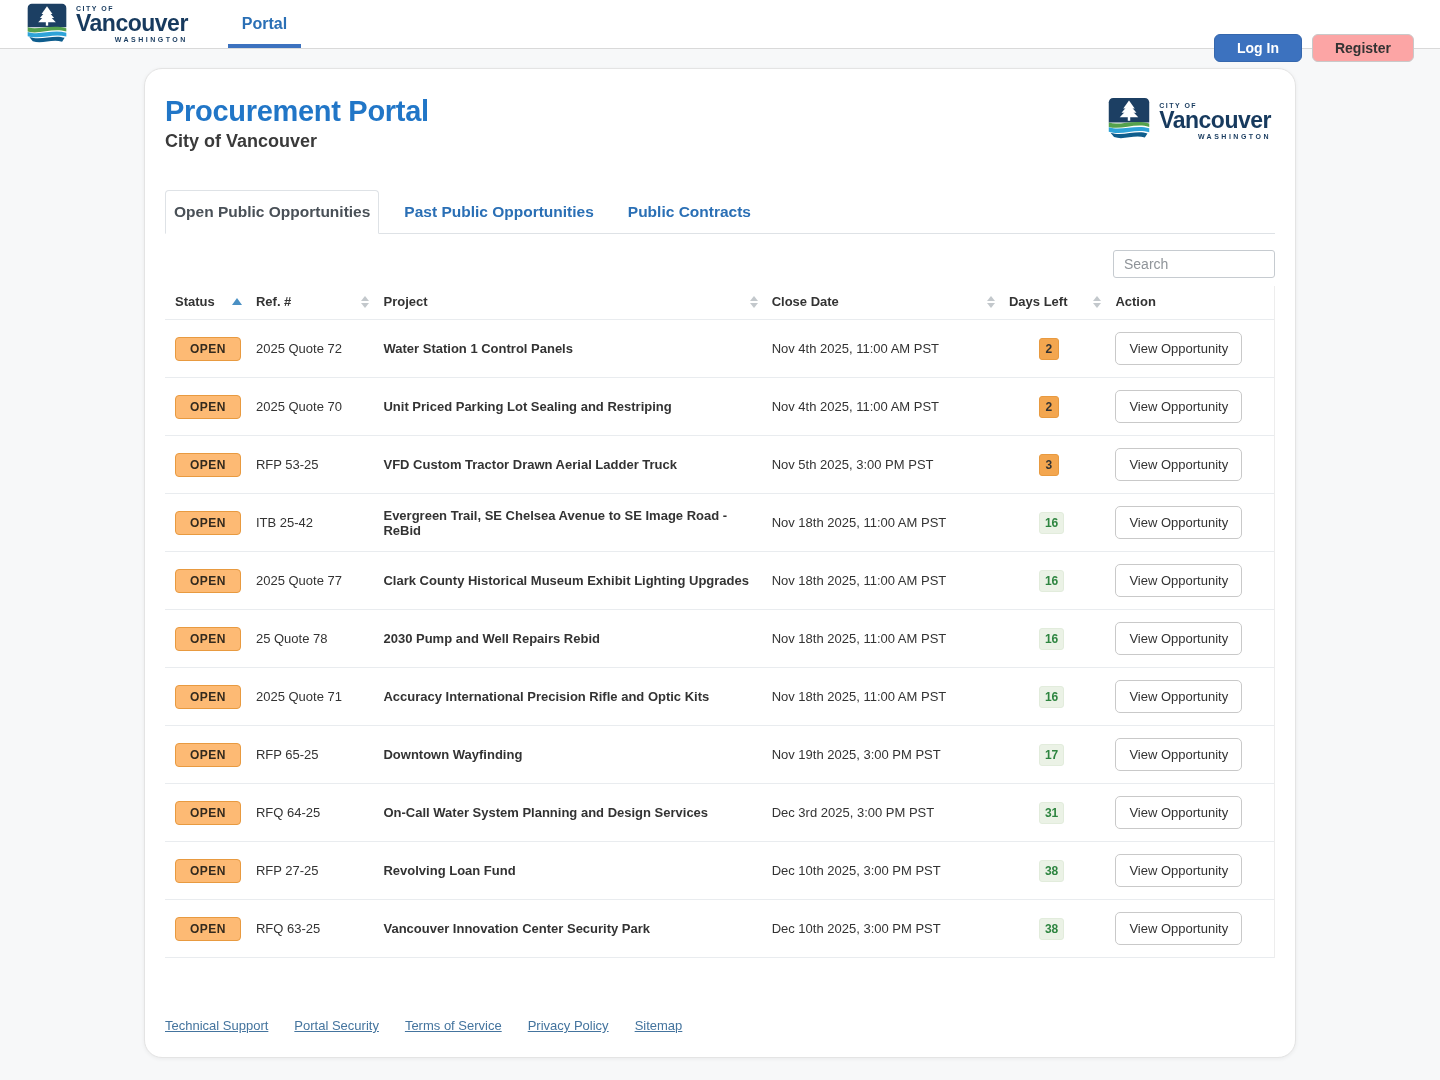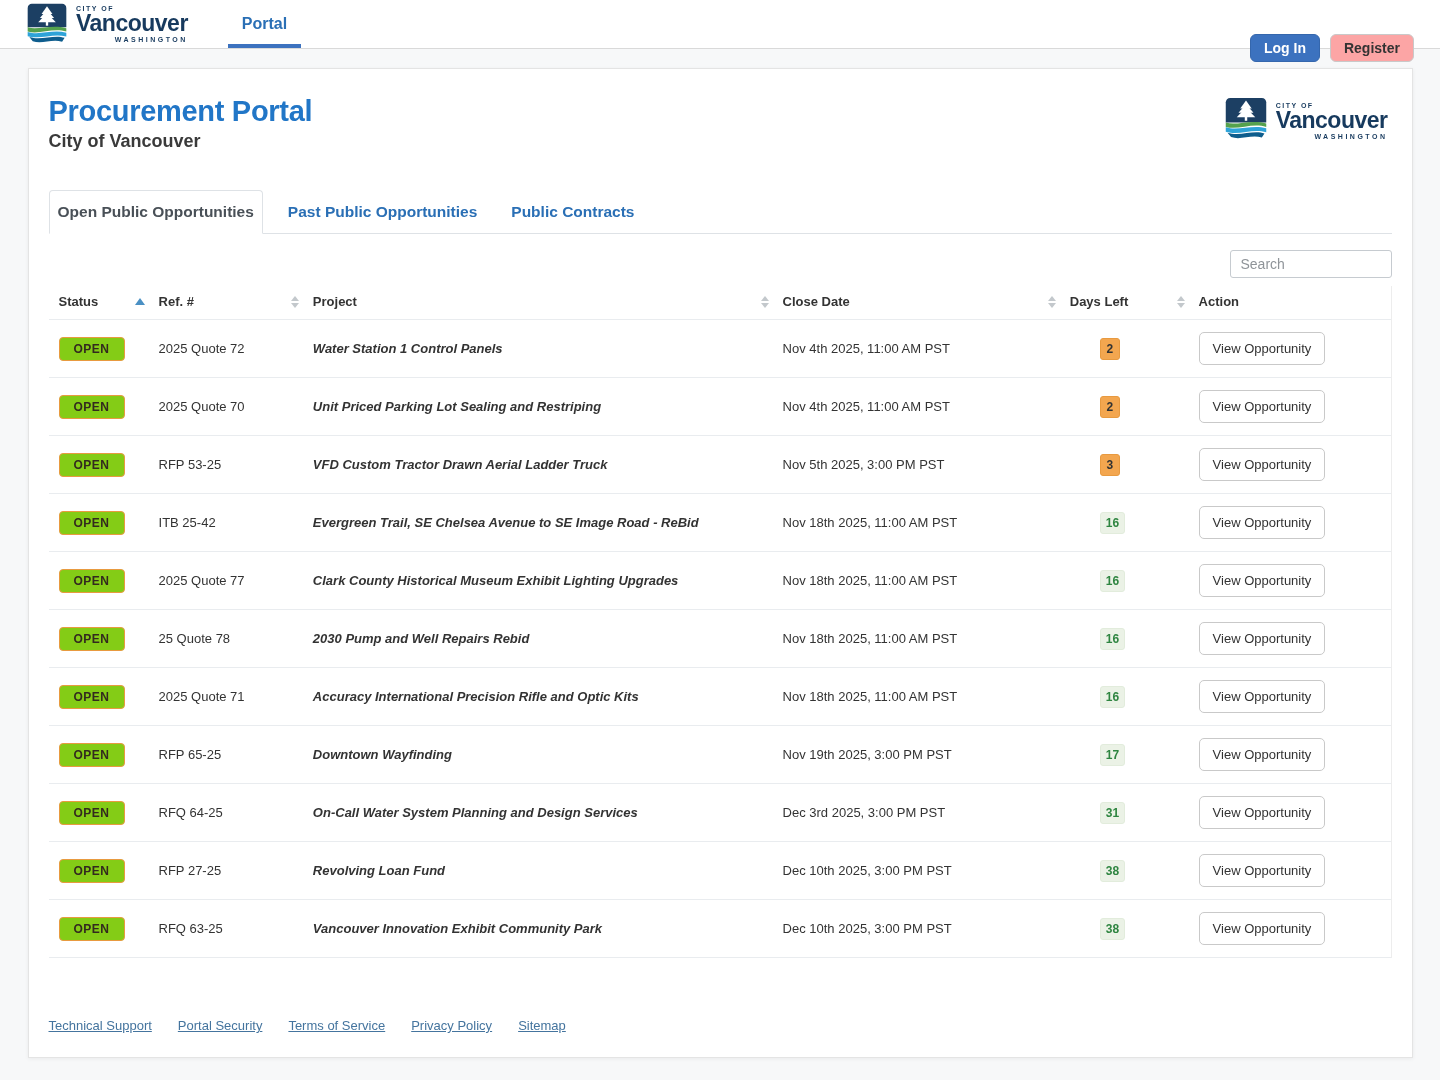--- a/index.html
+++ b/index.html
@@ -9,26 +9,26 @@
   .navbar { height:49px; background:#fff; border-bottom:1px solid #d9d9d9; display:flex; align-items:stretch; padding:0 26px; }
   .brand { display:flex; align-items:center; gap:8px; }
   .brand svg { display:block; }
   .brand-text { line-height:1; }
   .brand-cityof { font-size:7px; font-weight:bold; letter-spacing:1.5px; color:#173a5e; }
   .brand-name { font-size:23px; font-weight:bold; color:#173a5e; letter-spacing:-0.5px; }
   .brand-state { font-size:7px; font-weight:bold; letter-spacing:2.5px; color:#173a5e; text-align:right; margin-top:1px; }
   .nav-link { margin-left:40px; display:flex; align-items:center; padding:0 14px; position:relative; color:#2a6fb5; font-weight:bold; font-size:16px; text-decoration:none; cursor:pointer; }
   .nav-link.active::after { content:""; position:absolute; left:0; right:0; bottom:0; height:4px; background:#3c72bf; }
   .nav-buttons { margin-left:auto; display:flex; align-items:center; gap:10px; }
-  .btn { font-size:14px; font-weight:bold; border-radius:6px; padding:5px 13px; cursor:pointer; font-family:inherit;margin-top:48px; }
+  .btn { font-size:14px; font-weight:bold; border-radius:6px; padding:5px 22px; cursor:pointer; font-family:inherit;margin-top:48px; }
   .btn-primary { background:#3c72bf; border:1px solid #3567ad; color:#fff; }
   .btn-outline { background:#fca5a5; border:1px solid #c9c9c9; color:#333; }
 
   
-  .card { width:1385px; margin:19px auto 0; background:#fff; border:1px solid #e4e4e4; border-radius:0; box-shadow:0 1px 4px rgba(0,0,0,0.06); padding:26px 20px 20px; }
+  .card { width:1152px; margin:19px auto 0; background:#fff; border:1px solid #e4e4e4; border-radius:18px; box-shadow:0 1px 4px rgba(0,0,0,0.06); padding:26px 20px 20px; }
   .card-header { display:flex; justify-content:space-between; align-items:flex-start; }
   .page-title { color:#2176c7; font-size:29px; font-weight:bold; letter-spacing:-0.3px; }
   .page-subtitle { color:#3a3a3a; font-size:18px; font-weight:bold; margin-top:3px; }
   .card-logo { display:flex; align-items:center; gap:8px; margin-right:4px; margin-top:2px; }
 
   
   .tabs { display:flex; border-bottom:1px solid #dee2e6; margin-top:38px; }
   .tab { padding:12px 8px; font-size:15.5px; font-weight:bold; cursor:pointer; margin-bottom:-1px; border:1px solid transparent; color:#2a6fb5; }
   .tab.active { background:#fff; color:#495057; border-color:#dee2e6 #dee2e6 #fff; border-top-left-radius:4px; border-top-right-radius:4px; }
   .tab + .tab { margin-left:16px; }
@@ -44,22 +44,22 @@
   thead th { text-align:left; font-size:13px; font-weight:bold; color:#333; padding:8px 14px 10px 0; }
   thead th:first-child { padding-left:10px; }
   .th-inner { display:flex; align-items:center; justify-content:space-between; }
   .sort { display:flex; flex-direction:column; align-items:center; line-height:0; }
   .tri-up { width:0; height:0; border-left:4px solid transparent; border-right:4px solid transparent; border-bottom:5px solid #c3c8cc; }
   .tri-down { width:0; height:0; border-left:4px solid transparent; border-right:4px solid transparent; border-top:5px solid #c3c8cc; margin-top:2px; }
   .tri-up.asc { border-left-width:5px; border-right-width:5px; border-bottom:7px solid #4a90c4; }
   tbody td { border-top:1px solid #e9ecef; padding:12px 14px 12px 0; height:48px; vertical-align:middle; font-size:13px; color:#333; }
   tbody tr:last-child td { border-bottom:1px solid #e9ecef; }
   tbody td:first-child { padding-left:10px; }
-  .cell-project { font-weight:bold;font-style:italic; }
-  .badge-open { display:inline-block; background:#84cc16; border:1px solid #e89a40; color:#332a1e; font-size:12px; font-weight:bold; letter-spacing:0.5px; border-radius:4px; padding:4px 14px; }
+  .cell-project { font-weight:bold; }
+  .badge-open { display:inline-block; background:#fdba74; border:1px solid #e89a40; color:#332a1e; font-size:12px; font-weight:bold; letter-spacing:0.5px; border-radius:4px; padding:4px 14px; }
   .badge-days { display:inline-block; min-width:20px; text-align:center; font-size:12px; font-weight:bold; border-radius:3px; padding:3px 5px; margin-left:30px; }
   .badge-days-orange { background:#f3a64f; border:1px solid #e89a40; color:#333; }
   .badge-days-green { background:#ebf2e6; border:1px solid #e2ecdc; color:#2e8540; }
   .btn-view { background:#fff; border:1px solid #c9c9c9; border-radius:5px; color:#333; font-size:13px; font-family:Liberation Sans, sans-serif; padding:8px 13px; cursor:pointer; }
 
   
   .card-footer { margin-top:60px; padding-bottom:4px; display:flex; gap:26px; }
   .footer-link { font-size:13px; color:#44749e; text-decoration:underline; cursor:pointer; }
 </style>
 </head>
@@ -284,21 +284,21 @@
     <td>RFP 27-25</td>
     <td class="cell-project">Revolving Loan Fund</td>
     <td>Dec 10th 2025, 3:00 PM PST</td>
     <td><span class="badge-days badge-days-green">38</span></td>
     <td><button class="btn-view">View Opportunity</button></td>
   </tr>
 
   <tr>
     <td><span class="badge-open">OPEN</span></td>
     <td>RFQ 63-25</td>
-    <td class="cell-project">Vancouver Innovation Exhibit Community Park</td>
+    <td class="cell-project">Vancouver Innovation Center Security Park</td>
     <td>Dec 10th 2025, 3:00 PM PST</td>
     <td><span class="badge-days badge-days-green">38</span></td>
     <td><button class="btn-view">View Opportunity</button></td>
   </tr>
 </tbody>
     </table>
   </div>
 
   <div class="card-footer">
     <a class="footer-link">Technical Support</a>

